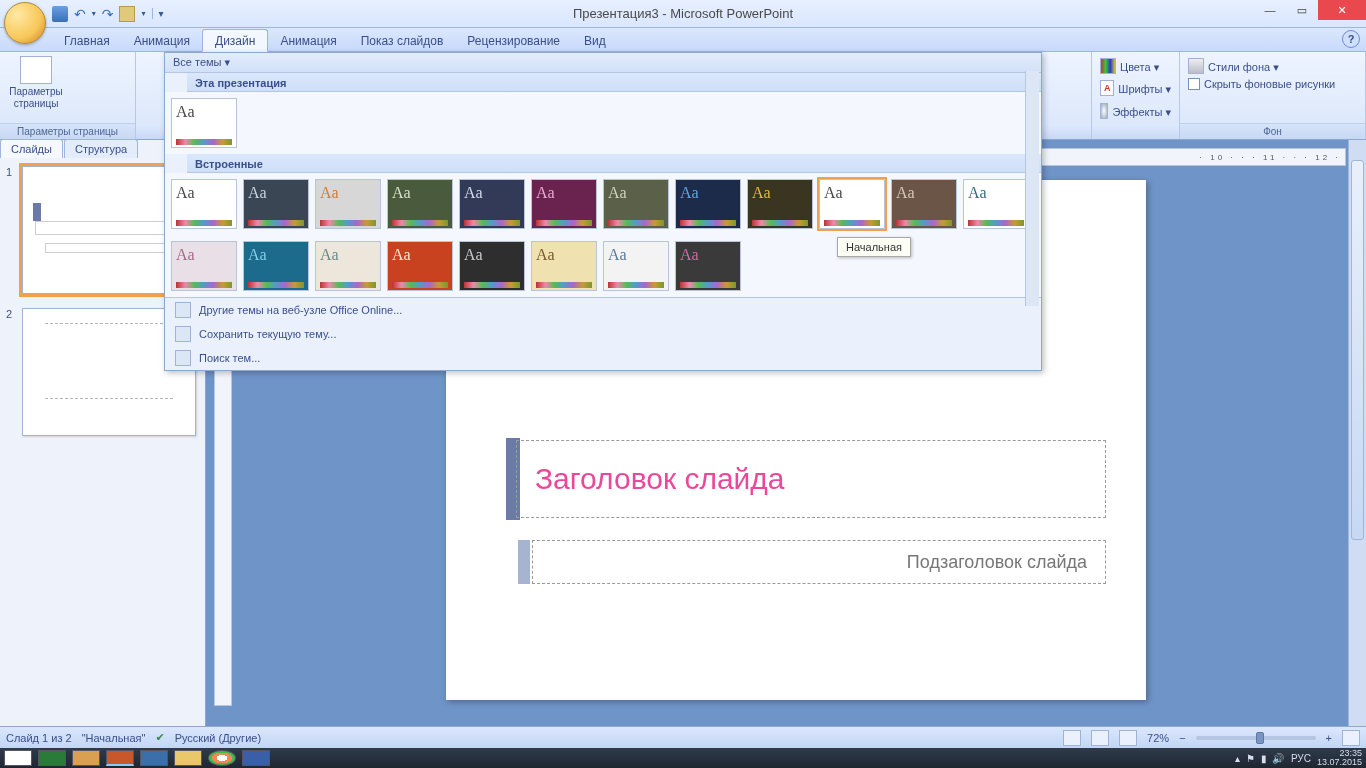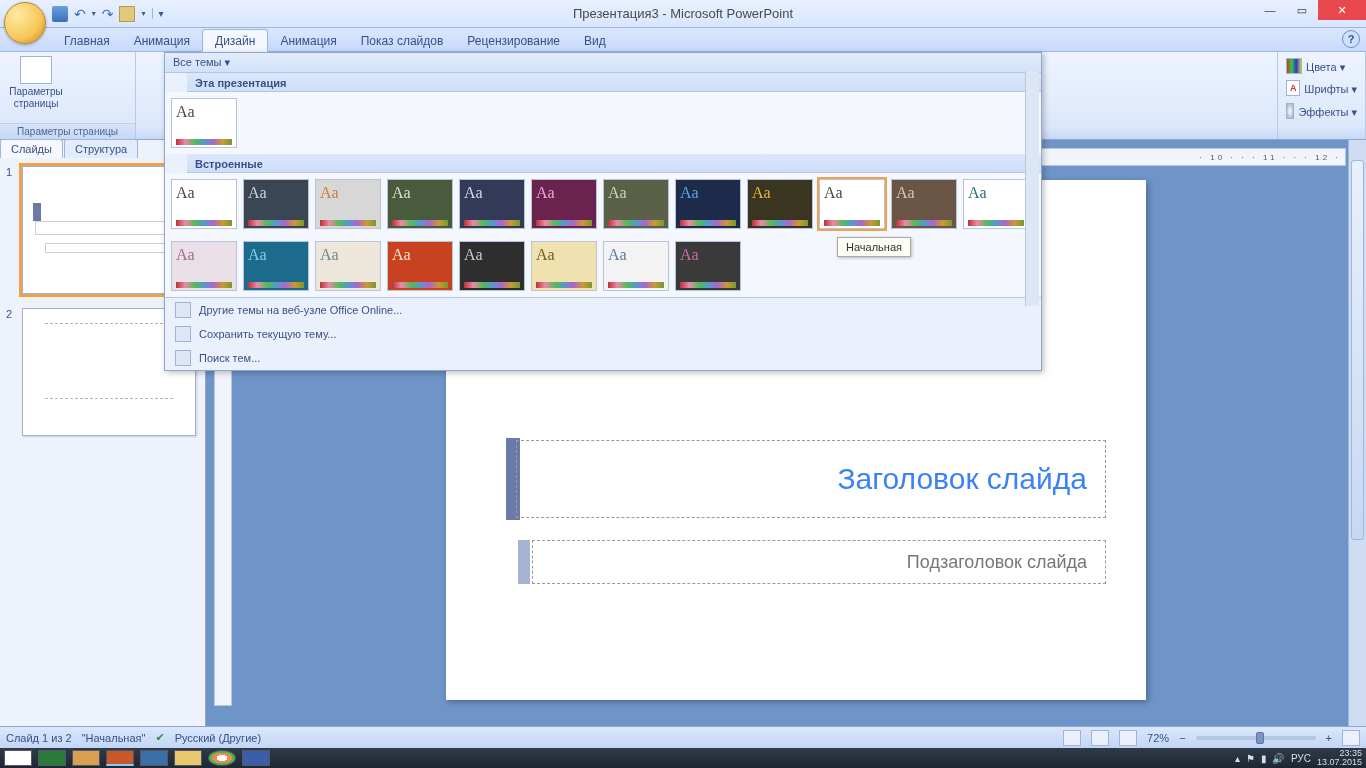--- a/index.html
+++ b/index.html
@@ -45,21 +45,21 @@
 .thumb.sel { outline: 3px solid #f2a14b; }
 .thumb-line { border-top: 1px dashed #b5b5b5; margin: 2px 10px; }
 
 
 .editor { flex: 1; background: #6f94c8; position: relative; }
 .ruler-h { position: absolute; left: 32px; right: 20px; top: 8px; height: 18px; background: #f1f5fb; border: 1px solid #b5c6e2; }
 .ruler-v { position: absolute; left: 8px; top: 30px; bottom: 20px; width: 18px; background: #f1f5fb; border: 1px solid #b5c6e2; }
 .ruler-ticks { position: absolute; inset: 0; font-size: 8px; color: #556; display: flex; align-items: center; white-space: nowrap; overflow: hidden; padding: 0 4px; letter-spacing: 3px; }
 .slide-canvas { position: absolute; left: 240px; top: 40px; width: 700px; height: 520px; background: #fff; box-shadow: 2px 2px 6px rgba(0,0,0,.3); }
 .grid-dots { position: absolute; inset: 20px; background-image: radial-gradient(#c2c2c2 0.5px, transparent 0.5px); background-size: 14px 14px; }
-.title-box { position: absolute; left: 70px; top: 260px; right: 40px; height: 78px; border: 1px dashed #9a9a9a; display: flex; align-items: center; justify-content: flex-end; padding: 0 18px; font-family: Georgia, serif; font-size: 30px; color: #3b82f6; }
+.title-box { position: absolute; left: 70px; top: 260px; right: 40px; height: 78px; border: 1px dashed #9a9a9a; display: flex; align-items: center; justify-content: flex-start; padding: 0 18px; font-family: Georgia, serif; font-size: 30px; color: #ec4899; }
 .title-accent { position: absolute; left: 60px; top: 258px; width: 14px; height: 82px; background: #6a7ba9; }
 .subtitle-box { position: absolute; left: 86px; top: 360px; right: 40px; height: 44px; border: 1px dashed #9a9a9a; display: flex; align-items: center; justify-content: flex-end; padding: 0 18px; font-family: Georgia, serif; font-size: 18px; color: #777; }
 .subtitle-accent { position: absolute; left: 72px; top: 360px; width: 12px; height: 44px; background: #a6b4d2; }
 
 
 .gallery { position: absolute; left: 164px; top: 52px; width: 878px; background: #eaf1fc; border: 1px solid #8ea7ce; box-shadow: 2px 2px 6px rgba(0,0,0,.25); z-index: 30; font-size: 11px; color: #3a4f8a; }
 .gallery-header { background: linear-gradient(#e3ecfb,#d2e1f8); padding: 3px 8px; border-bottom: 1px solid #b5c6e2; }
 .gallery-section { padding: 4px 8px 2px; font-weight: bold; background: linear-gradient(#dbe7fc,#cddff7); border-bottom: 1px solid #b5c6e2; margin-left: 22px; }
 .gallery-grid { padding: 6px; display: flex; flex-wrap: wrap; gap: 6px; background: #f4f7fd; }
 .theme-thumb { width: 66px; height: 50px; border: 1px solid #b8c4da; background: #fff; display: flex; flex-direction: column; justify-content: space-between; padding: 4px 4px 2px; position: relative; cursor: default; }
@@ -143,20 +143,32 @@
       </div>
     <div class="small-row">
         <span class="small-ico" style="display:flex;align-items:center;justify-content:center;font-size:9px;font-weight:bold;color:#c33;">A</span>
         <span>Шрифты ▾</span>
       </div>
     <div class="small-row">
         <span class="small-ico" style="background:radial-gradient(#fff,#9ab);"></span>
         <span>Эффекты ▾</span>
       </div>
     <div class="rgroup-label" style="visibility:hidden;">x</div>
+  </div>
+  <div class="rgroup" style="width:186px;padding-top:4px;">
+    <div class="small-row">
+        <span class="small-ico" style="background:linear-gradient(#eee,#bbc);"></span>
+        <span>Стили фона ▾</span>
+      </div>
+    <div class="small-row">
+        <span style="width:12px;height:12px;border:1px solid #7a90b8;background:#fff;"></span>
+        <span>Скрыть фоновые рисунки</span>
+      </div>
+    <div style="flex:1;"></div>
+    <div class="rgroup-label">Фон</div>
   </div>
 </div>
 
 <div class="workspace">
   <div class="side-tabs">
     <div class="side-tab active">Слайды</div>
     <div class="side-tab">Структура</div>
   </div>
   <div class="slide-panel">
     <div class="thumb-row">

